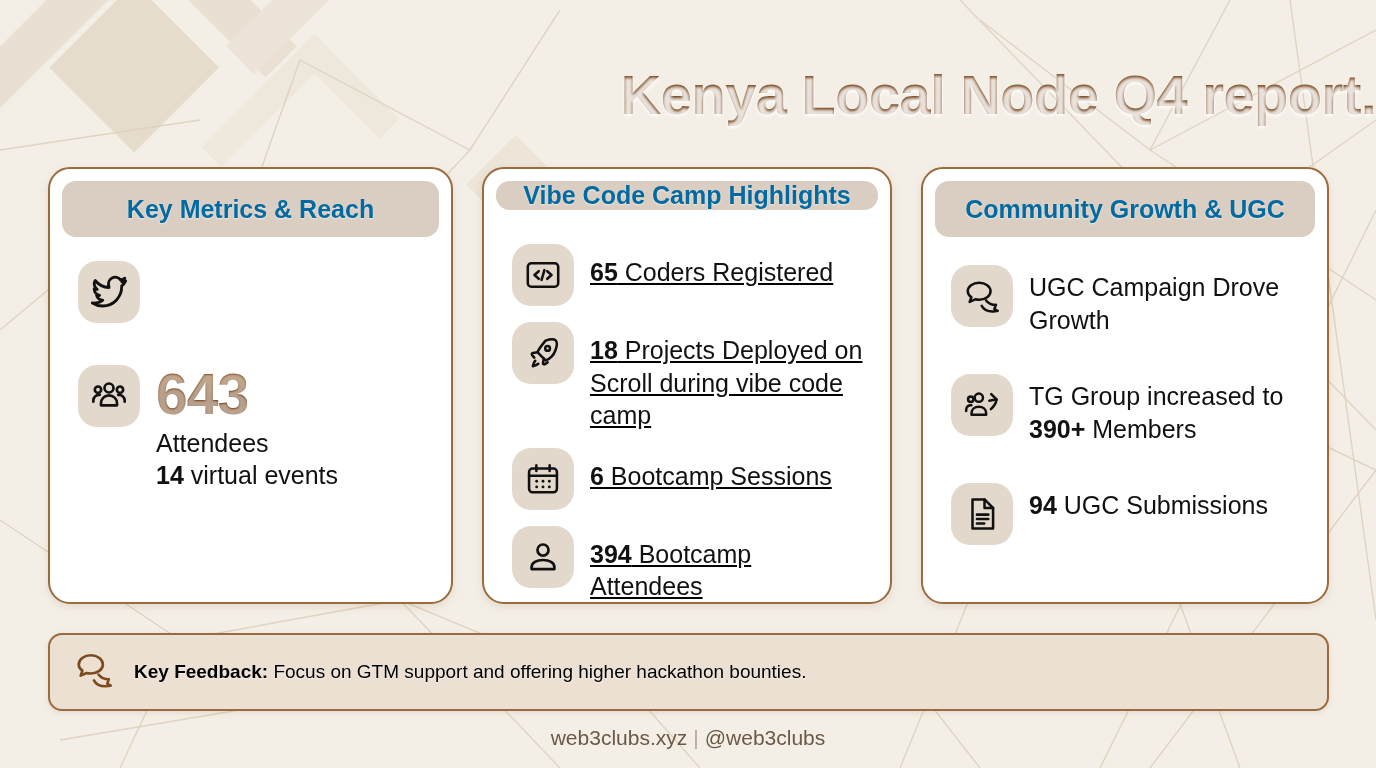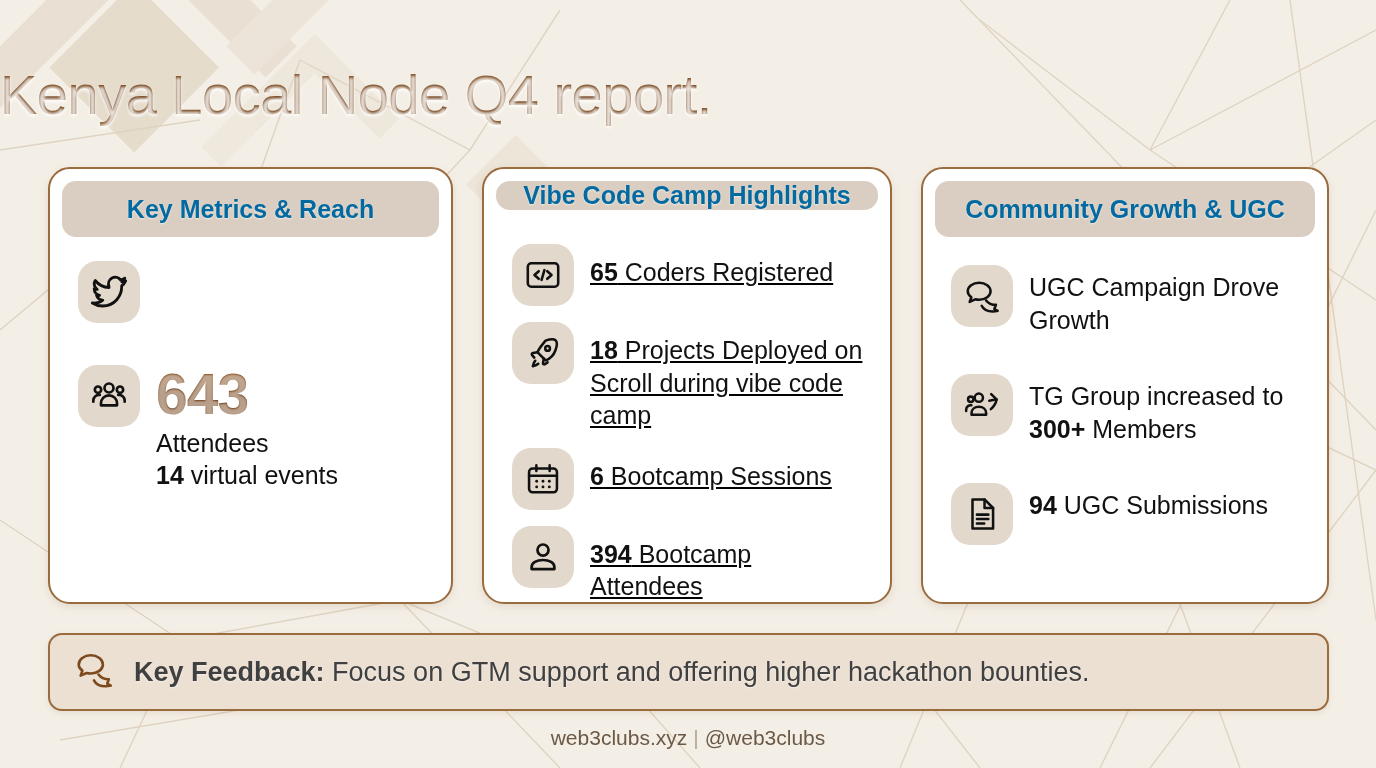--- a/index.html
+++ b/index.html
@@ -23,23 +23,23 @@
     height: 768px;
     pointer-events: none;
   }
 
   
   .page-title {
     position: absolute;
     top: 62px;
     left: 0;
     width: 1376px;
-    text-align: left;
+    text-align: right;
     font-size: 56px;
-    font-weight: normal;
+    font-weight: bold;
     letter-spacing: -0.5px;
     color: #7d4a1e;
     text-shadow: 0 2px 3px rgba(255,255,255,0.85);
     background: linear-gradient(180deg, #8a5524 0%, #6e3e17 55%, #7b4a1f 100%);
     -webkit-background-clip: text;
     background-clip: text;
     -webkit-text-fill-color: transparent;
   }
 
   
@@ -159,22 +159,22 @@
     background: #ece0d3;
     border: 2px solid #9a6b3d;
     border-radius: 14px;
     display: flex;
     align-items: center;
     padding-left: 24px;
     gap: 18px;
     box-shadow: 0 2px 6px rgba(120,80,40,0.12);
   }
   .feedback-text {
-    font-size: 27px;
-    color: #404040;
+    font-size: 19px;
+    color: #000000;
     text-shadow: 0 1px 2px rgba(255,255,255,0.55);
   }
   .feedback-text b { font-weight: bold; }
 
   
   .footer-credit {
     position: absolute;
     left: 0;
     top: 726px;
     width: 1376px;
@@ -361,21 +361,21 @@
           <svg width="38" height="38" viewBox="0 0 24 24" fill="none" stroke="#111" stroke-width="1.6" stroke-linejoin="round" stroke-linecap="round">
             <circle cx="10" cy="7.4" r="2.6"></circle>
             <circle cx="4.9" cy="8.4" r="1.7"></circle>
             <path d="M5.4 18.2v-1.1c0-2.5 2.1-4 4.6-4s4.6 1.5 4.6 4v1.1z"></path>
             <path d="M2 15.8v-.8a2.9 2.9 0 0 1 3.3-2.85"></path>
             <path d="M17.6 14.6c1.6-1.4 3.2-3.6 3.6-6.1"></path>
             <path d="M17.8 5.1l3.4 3.3-4.6.9"></path>
           </svg>
         </div>
         <div class="bullet-text">
-          <span>TG Group increased to </span><b>300+</b><span> Members</span>
+          <span>TG Group increased to </span><b>390+</b><span> Members</span>
         </div>
       </div>
 
       <div class="bullet-row">
         <div class="icon-tile">
           <svg width="38" height="38" viewBox="0 0 24 24" fill="none" stroke="#111" stroke-width="1.6" stroke-linejoin="round" stroke-linecap="round">
             <path d="M6 2.8h7.6L19 8.2v13H6z"></path>
             <path d="M13.6 2.8v5.4H19"></path>
             <path d="M8.8 12.4h7.2M8.8 15.2h7.2M8.8 18h4.6"></path>
           </svg>

